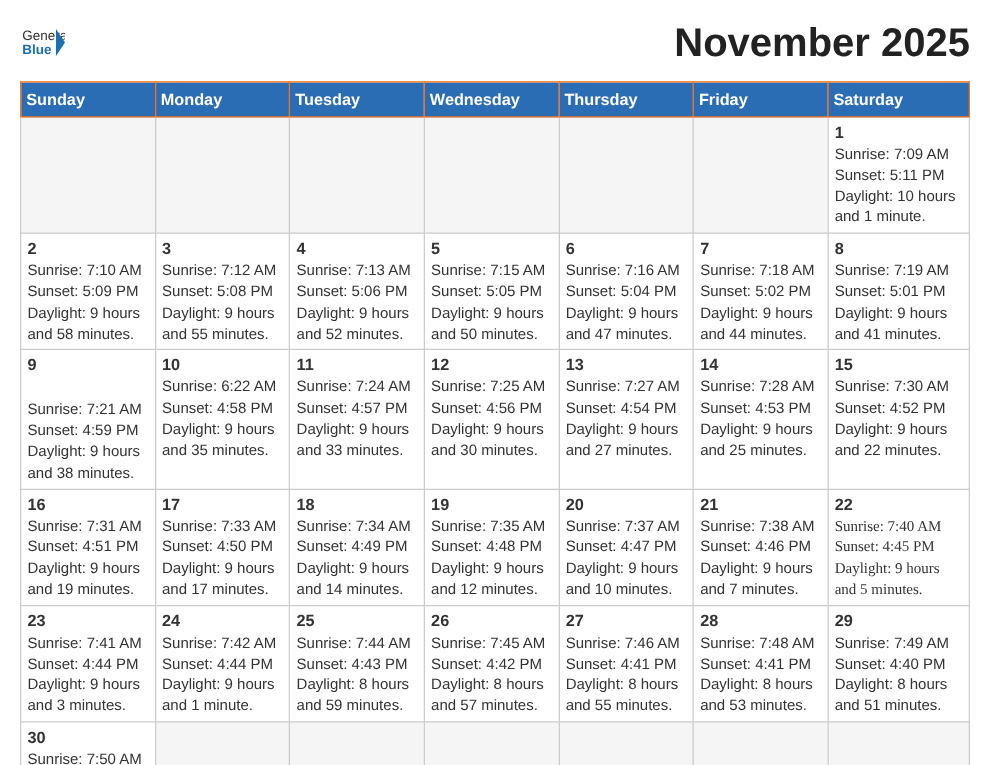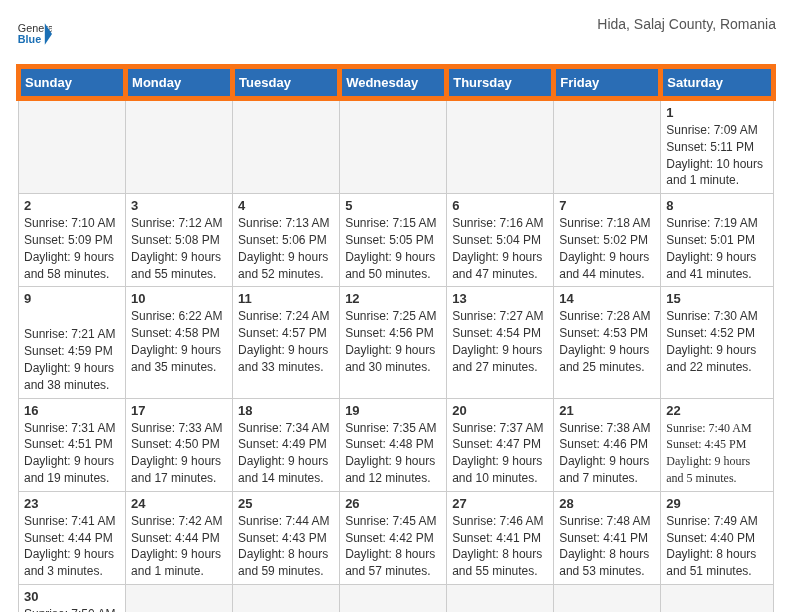--- a/index.html
+++ b/index.html
@@ -42,21 +42,21 @@
       border-collapse: collapse;
       border: 1px solid #ccc;
     }
     .calendar th {
       background-color: #2a6db5;
       color: #fff;
       font-size: 13px;
       font-weight: bold;
       padding: 6px 4px;
       text-align: left;
-      border: 5px solid #f97316;
+      border: 1px solid #f97316;
     }
     .calendar td {
       vertical-align: top;
       border: 1px solid #ccc;
       padding: 4px 5px;
       min-width: 100px;
       min-height: 70px;
       background: #fff;
       font-size: 10.5px;
       color: #333;
@@ -80,21 +80,21 @@
 
 <div class="header-area">
   <div class="logo">
     <svg class="logo-icon" viewBox="0 0 40 40" xmlns="http://www.w3.org/2000/svg">
       <text x="2" y="18" font-size="12" fill="#333" font-family="Arial">General</text>
       <text x="2" y="30" font-size="12" fill="#1a6fb5" font-weight="bold" font-family="Arial">Blue</text>
       <polygon points="32,8 40,20 32,32" fill="#1a6fb5"></polygon>
     </svg>
   </div>
   <div class="title-area">
-    <div class="location">Hida, Salaj County, Romania</div>
+    <div class="month-title">November 2025</div>
   </div>
 </div>
 
 <table class="calendar">
   <thead>
     <tr>
     <th>Sunday</th>
         <th>Monday</th>
         <th>Tuesday</th>
         <th>Wednesday</th>

